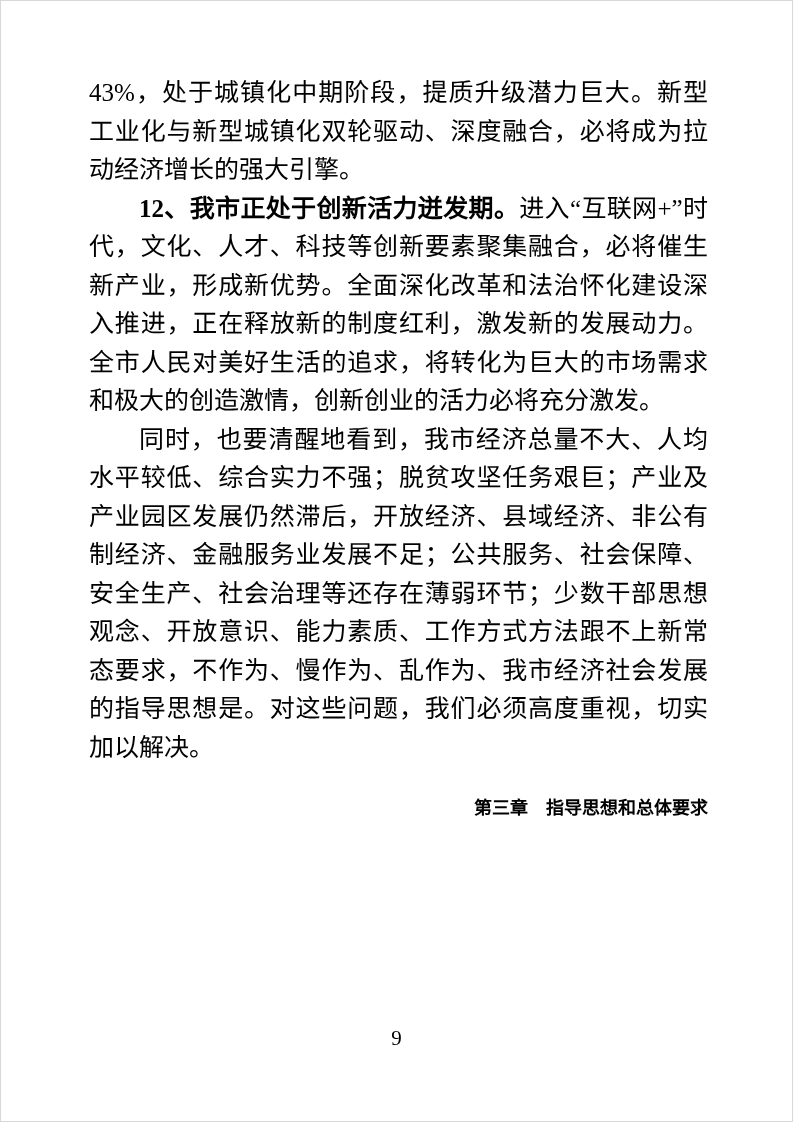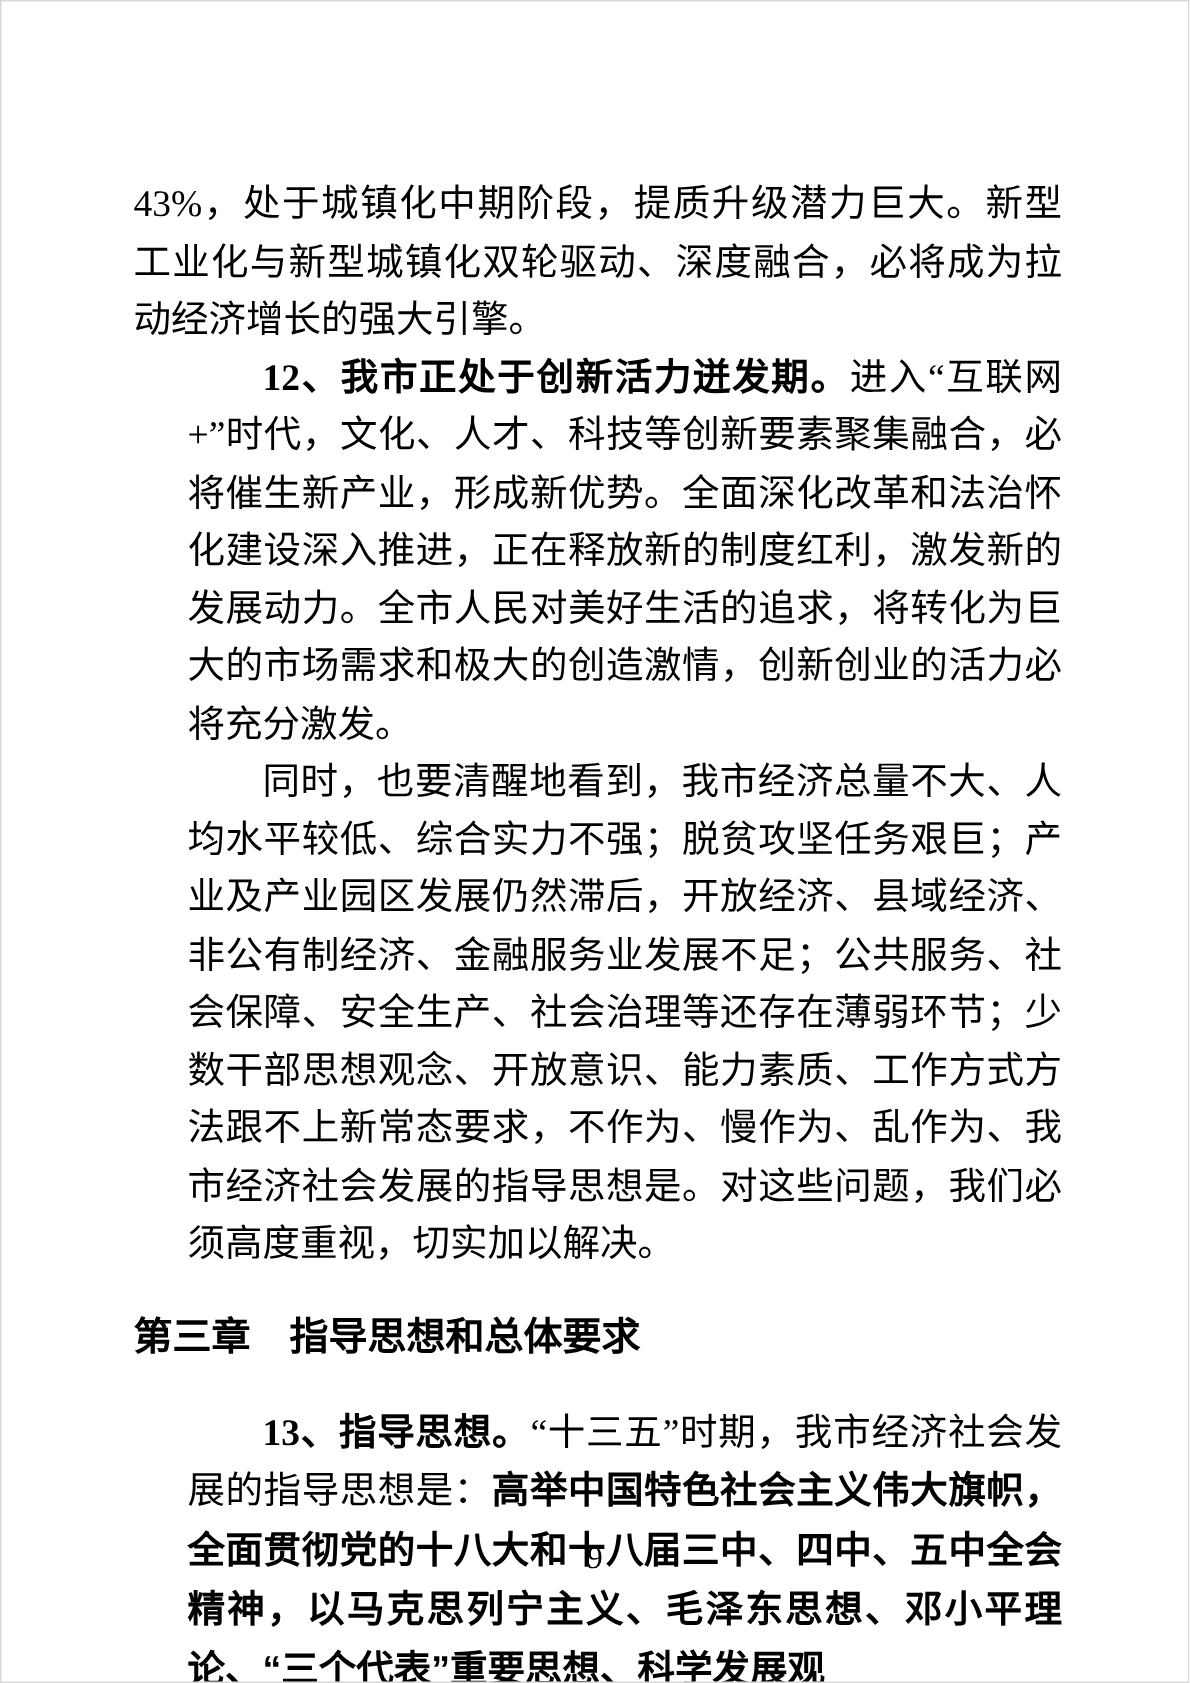--- a/index.html
+++ b/index.html
@@ -9,54 +9,53 @@
     font-family: "Liberation Serif", "DejaVu Serif", serif;
   }
   .page {
     position: relative;
     width: 793px;
     height: 1122px;
     box-sizing: border-box;
     background: #ffffff;
     color: #000000;
     border: 1px solid #d8d8d8;
-    padding: 117px 84px 0 88px;
+    padding: 73px 84px 0 88px;
     overflow: hidden;
   }
   .doc-body {
     font-size: 25px;
     line-height: 38.5px;
     text-align: justify;
     text-justify: inter-character;
   }
   .para {
     margin: 0;
   }
   .para.indent {
     text-indent: 2em;
-    margin-left: 36px;
   }
   .seg-serif {
     font-family: "Liberation Serif", "DejaVu Serif", serif;
     font-weight: normal;
   }
   .seg-serif-bold {
     font-family: "Liberation Serif", "DejaVu Serif", serif;
     font-weight: bold;
   }
   .seg-sans-bold {
     font-family: "Liberation Sans", "DejaVu Sans", sans-serif;
     font-weight: bold;
   }
   .chapter-heading {
     font-family: Liberation Sans, sans-serif;
     font-weight: bold;
-    font-size: 26px;
+    font-size: 18px;
     line-height: 38px;
-    text-align: left;
+    text-align: right;
     text-indent: 0;
     margin: 22px 0 27px 0;
   }
   .page-number {
     position: absolute;
     left: 0;
     right: 0;
     bottom: 72px;
     text-align: center;
     font-size: 21px;
@@ -67,16 +66,15 @@
 </style>
 </head>
 <body>
 
 <div class="page">
   <div class="doc-body" id="doc-body">
       <p class="para"><span class="seg-serif">43%，处于城镇化中期阶段，提质升级潜力巨大。新型工业化与新型城镇化双轮驱动、深度融合，必将成为拉动经济增长的强大引擎。</span></p>
       <p class="para indent"><span class="seg-serif-bold">12、我市正处于创新活力迸发期。</span><span class="seg-serif">进入“互联网+”时代，文化、人才、科技等创新要素聚集融合，必将催生新产业，形成新优势。全面深化改革和法治怀化建设深入推进，正在释放新的制度红利，激发新的发展动力。全市人民对美好生活的追求，将转化为巨大的市场需求和极大的创造激情，创新创业的活力必将充分激发。</span></p>
       <p class="para indent"><span class="seg-serif">同时，也要清醒地看到，我市经济总量不大、人均水平较低、综合实力不强；脱贫攻坚任务艰巨；产业及产业园区发展仍然滞后，开放经济、县域经济、非公有制经济、金融服务业发展不足；公共服务、社会保障、安全生产、社会治理等还存在薄弱环节；少数干部思想观念、开放意识、能力素质、工作方式方法跟不上新常态要求，不作为、慢作为、乱作为、我市经济社会发展的指导思想是。对这些问题，我们必须高度重视，切实加以解决。</span></p>
       <h2 class="chapter-heading"><span class="seg-heading">第三章　指导思想和总体要求</span></h2>
-      <p class="para indent"><span class="seg-serif-bold">13、指导思想。</span><span class="seg-serif">“十三五”时期，我市经济社会发展的指导思想是：</span><span class="seg-sans-bold">高举中国特色社会主义伟大旗帜，全面贯彻党的十八大和十八届三中、四中、五中全会精神，以马克思列宁主义、毛泽东思想、邓小平理论、“三个代表”重要思想、科学发展观</span></p>
     </div>
   <div class="page-number">9</div>
 </div>
 
 </body></html>

